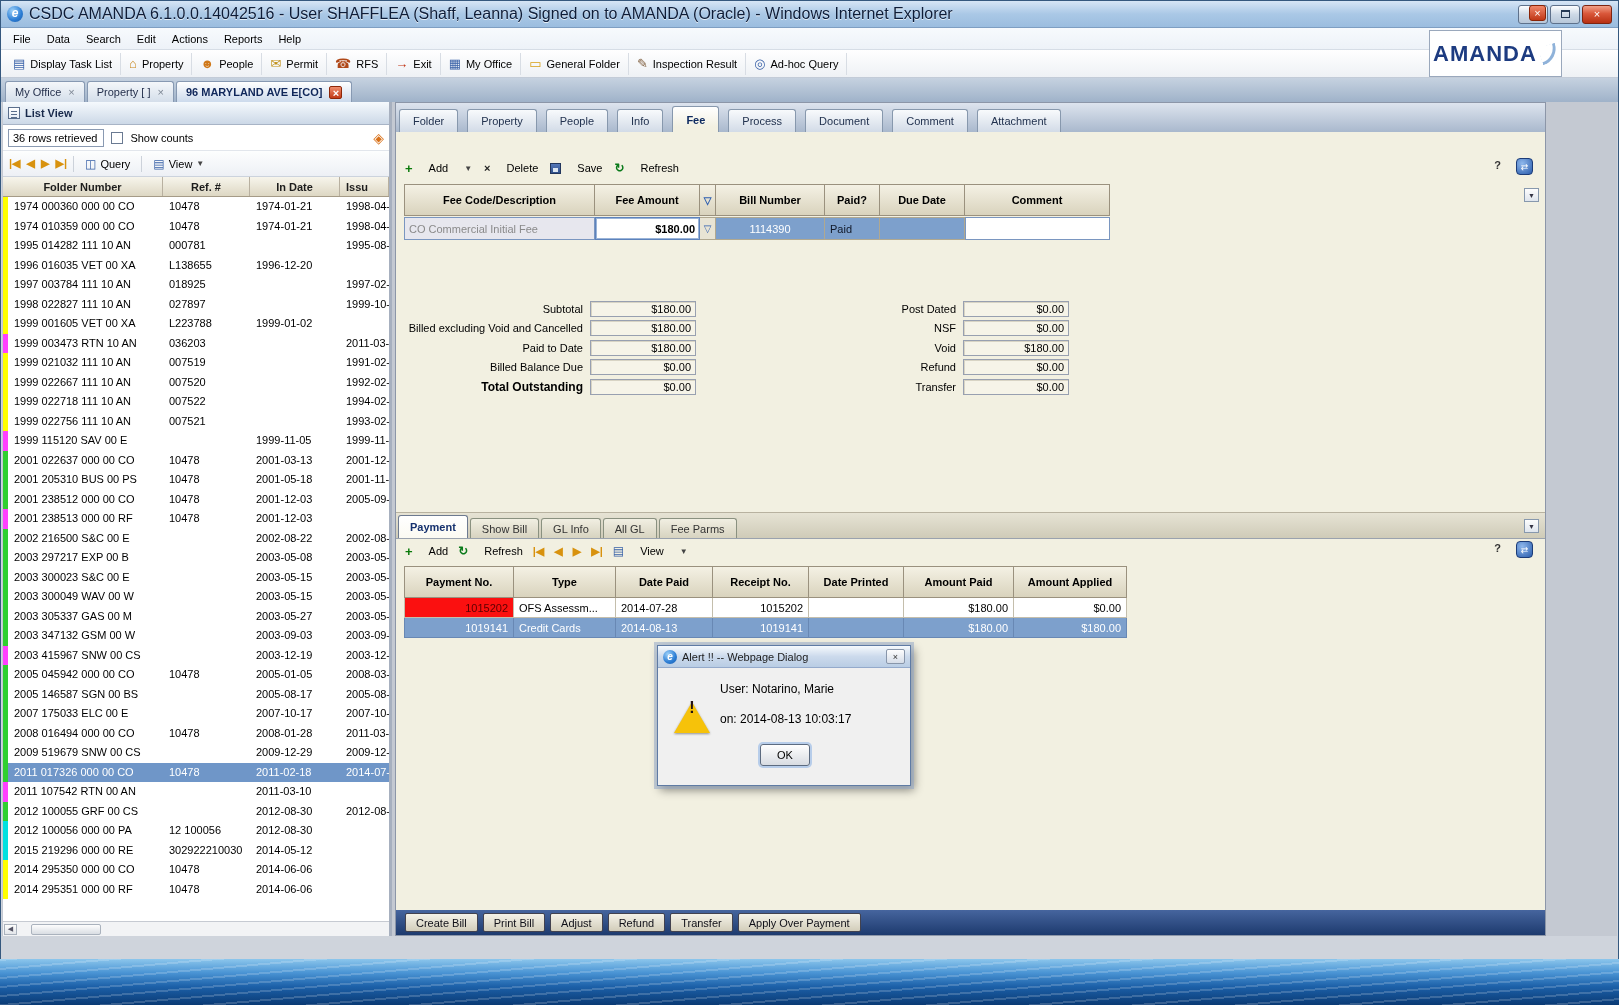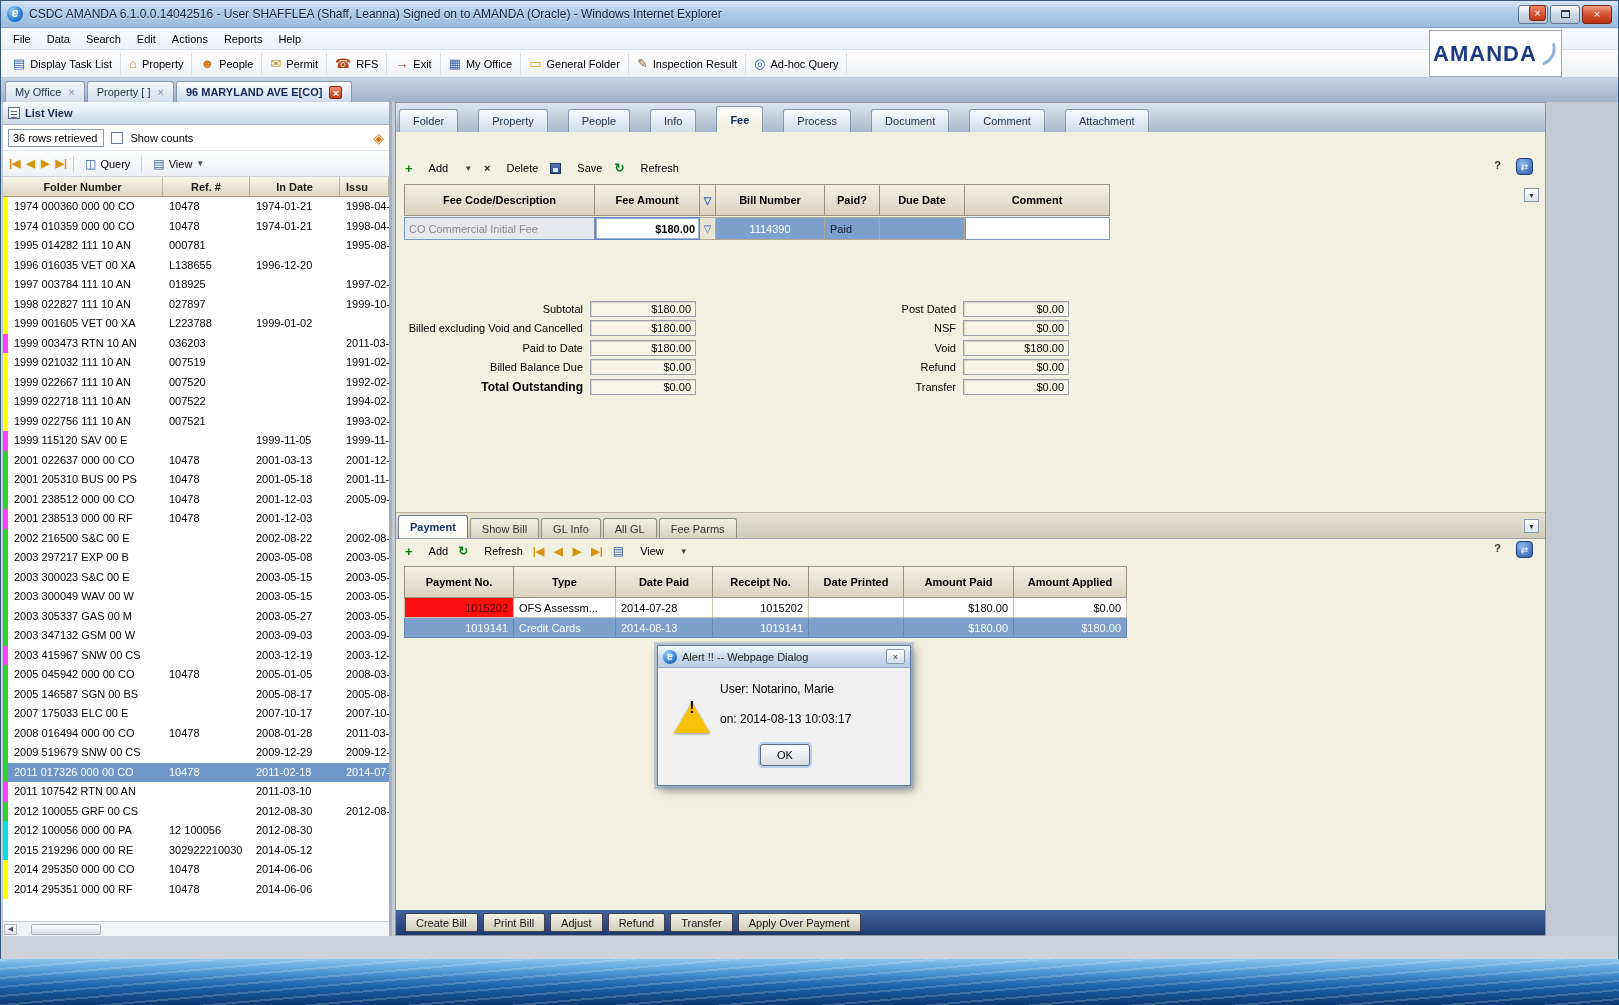--- a/index.html
+++ b/index.html
@@ -8,21 +8,21 @@
 
 .desktop{position:absolute;left:0;right:0;bottom:0;height:46px;background:
  linear-gradient(180deg,#8cc6ec 0%,#4a94d4 30%,#1c60a8 60%,#0a3a74 100%)}
 .desktop:before{content:"";position:absolute;inset:0;background:repeating-linear-gradient(175deg,rgba(255,255,255,.18) 0 2px,transparent 2px 9px)}
 
 .app{position:absolute;left:0;top:0;right:0;height:962px;background:#cfd4dc;border:1px solid #35587e;box-shadow:0 2px 8px rgba(0,0,0,.5)}
 
 .titlebar{position:absolute;left:0;top:0;right:0;height:27px;display:flex;align-items:center;gap:6px;padding:0 6px;
  background:linear-gradient(#d6e5f5,#aac8e6 50%,#9bbddf);border-bottom:1px solid #7e9ec2}
 .ie-e{width:16px;height:16px;border-radius:50%;background:radial-gradient(circle at 35% 30%,#9cd0f8,#2a7cd4 60%,#1a5aa8);color:#fff;font-weight:bold;font-style:italic;font-size:12px;text-align:center;line-height:15px}
-.title-text{font-size:12px;color:#0d1c38;text-shadow:0 1px 0 rgba(255,255,255,.7)}
+.title-text{font-size:16px;color:#0d1c38;text-shadow:0 1px 0 rgba(255,255,255,.7)}
 .win-btns{margin-left:auto;display:flex;gap:2px}
 .wbtn{width:30px;height:19px;border:1px solid #5e718b;border-radius:3px;background:linear-gradient(#fdfeff,#cdd9e6 50%,#b7c7d9);display:flex;align-items:center;justify-content:center;color:#253a55;font-size:11px}
 .wbtn.close{background:linear-gradient(#f2a188,#d9573a 45%,#b83012);color:#fff;border-color:#7e2410}
 .maxglyph{width:9px;height:8px;border:1px solid #253a55;border-top-width:2px}
 
 .menubar{position:absolute;left:0;top:27px;right:0;height:22px;background:linear-gradient(#f7fafd,#edf2f8);display:flex;align-items:center;padding:0 4px;border-bottom:1px solid #d6dde6}
 .menu-item{padding:2px 8px;cursor:default}
 
 .toolbar{position:absolute;left:0;top:49px;right:198px;height:28px;background:linear-gradient(#ffffff,#eef1f5);display:flex;align-items:center;padding:0 4px;border-bottom:1px solid #c3ccd8}
 .tb-item{display:flex;align-items:center;gap:5px;height:22px;padding:0 8px;border-right:1px solid #d8dde4;cursor:default;white-space:nowrap}
@@ -75,21 +75,21 @@
 .lv-row.sel{background:#6f96c8;color:#fff}
 .strip{width:5px;flex:0 0 5px}
 .lvc{padding:3px 0 0 6px;white-space:nowrap;overflow:hidden}
 .lvc.c0{width:155px}.lvc.c1{width:87px}.lvc.c2{width:90px}.lvc.c3{flex:1}
 .lv-hscroll{flex:0 0 15px;margin-top:auto;border-top:1px solid #c6cad2;background:#f2f3f5;display:flex;align-items:center;padding:1px}
 .hthumb{width:70px;height:11px;background:linear-gradient(#fdfdfd,#d9dde3);border:1px solid #aab2bd;border-radius:2px;margin-left:14px}
 .harrow{width:13px;height:11px;border:1px solid #aab2bd;background:linear-gradient(#fdfdfd,#e3e6ea);font-size:7px;color:#556;display:flex;align-items:center;justify-content:center}
 
 .detail{position:absolute;left:393px;top:0;right:71px;bottom:0;display:flex;flex-direction:column;background:#f2f0e1;border:1px solid #8c96a8}
 .d-tabstrip{flex:0 0 29px;background:linear-gradient(#dde4ee,#a9b8cd);display:flex;align-items:flex-end;padding:0 3px;position:relative}
-.d-tab{height:23px;line-height:23px;padding:0 13px;margin-right:20px;background:linear-gradient(#f8fafc,#d2dbe7);border:1px solid #8798ad;border-bottom:none;border-radius:3px 3px 0 0;color:#22324f;cursor:default;white-space:nowrap}
+.d-tab{height:23px;line-height:23px;padding:0 13px;margin-right:9px;background:linear-gradient(#f8fafc,#d2dbe7);border:1px solid #8798ad;border-bottom:none;border-radius:3px 3px 0 0;color:#22324f;cursor:default;white-space:nowrap}
 .d-tab.sel{height:26px;line-height:26px;background:linear-gradient(#ffffff,#f2f0e1 80%);font-weight:bold;color:#0e2a60}
 .strip-caret{position:absolute;right:6px;top:8px;width:15px;height:14px;border:1px solid #8798ad;background:linear-gradient(#fdfdfd,#dfe5ed);font-size:7px;color:#334;display:flex;align-items:center;justify-content:center}
 .strip-caret:before{content:"▼"}
 
 .fee-section{flex:0 0 380px;position:relative}
 .fee-toolbar{position:absolute;left:0;right:0;top:24px;height:24px;display:flex;align-items:center;gap:12px;padding:0 9px}
 .tbt{display:flex;align-items:center;gap:16px;cursor:default}
 .i-add{color:#0a7a0a;font-weight:bold;font-size:13px}
 .i-add:before{content:"+"}
 .i-del{color:#222;font-weight:bold;font-size:11px}

